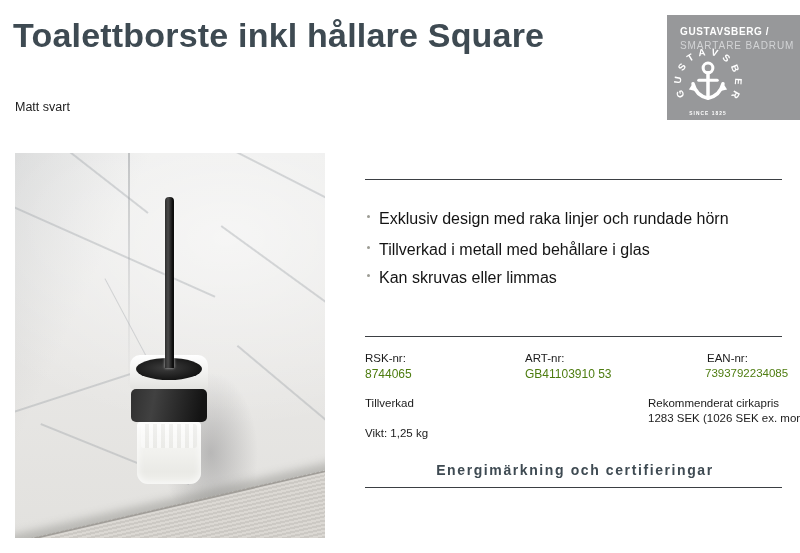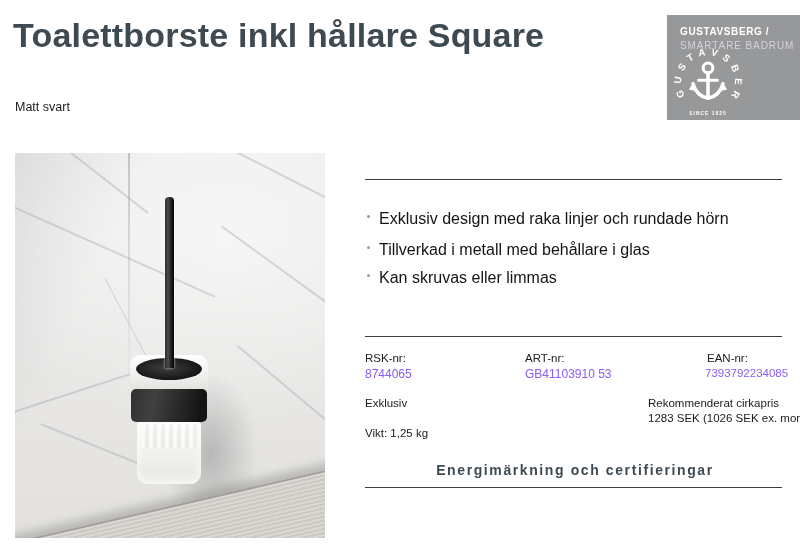--- a/index.html
+++ b/index.html
@@ -24,21 +24,21 @@
   .sec-heading { position: absolute; left: 365px; width: 420px; font-size: 14px; font-weight: 700;
                  color: #3e4a52; letter-spacing: 1.6px; white-space: nowrap; }
   .rule { position: absolute; left: 365px; width: 417px; height: 0; border-top: 1px solid #3b3f43; }
 
   .bullet-row { position: absolute; left: 367px; width: 418px; }
   .bullet-dot { position: absolute; left: 0; top: 5px; width: 3px; height: 3px; border-radius: 50%;
                 background: #9c9c94; }
   .bullet-text { position: absolute; left: 12px; top: 0; font-size: 16px; color: #141414; white-space: nowrap; }
 
   .fld { position: absolute; font-size: 11.5px; color: #1b1b1b; white-space: nowrap; }
-  .fld-val { position: absolute; font-size: 12px; color: #8b5cf6; white-space: nowrap; }
+  .fld-val { position: absolute; font-size: 12px; color: #4d7c0f; white-space: nowrap; }
 
   
   .photo { position: absolute; left: 15px; top: 153px; width: 310px; height: 385px; overflow: hidden;
     background:
       radial-gradient(ellipse 150% 80% at 68% 22%, rgba(255,255,255,0.55), rgba(255,255,255,0) 62%),
       linear-gradient(115deg, rgba(170,173,176,0.30) 0%, rgba(255,255,255,0) 28%),
       linear-gradient(180deg, #ededec 0%, #e8e7e5 55%, #e2e1de 100%);
   }
   .vein { position: absolute; background: rgba(148,152,157,0.34); filter: blur(0.7px); }
   .vein.v1 { left: -20px; top: 96px;  width: 230px; height: 2px;   transform: rotate(24deg); }
@@ -151,21 +151,21 @@
 
   <div class="rule" style="top:336px"></div>
 
   <div class="fld" style="left:365px; top:352px">RSK-nr:</div>
   <div class="fld-val" style="left:365px; top:367px">8744065</div>
   <div class="fld" style="left:525px; top:352px">ART-nr:</div>
   <div class="fld-val" style="left:525px; top:367px">GB41103910 53</div>
   <div class="fld" style="left:707px; top:352px">EAN-nr:</div>
   <div class="fld-val" style="left:705px; top:367px; font-size:11.5px">7393792234085</div>
 
-  <div class="fld" style="left:365px; top:397px">Exklusiv</div>
+  <div class="fld" style="left:365px; top:397px">Tillverkad</div>
   <div class="fld" style="left:365px; top:427px">Vikt: 1,25 kg</div>
 
   <div class="fld" style="left:648px; top:397px">Rekommenderat cirkapris</div>
   <div class="fld" style="left:648px; top:412px">1283 SEK (1026 SEK ex. moms)</div>
 
   <h2 class="sec-heading" style="top:462px">Energimärkning och certifieringar</h2>
   <div class="rule" style="top:487px"></div>
 
 </div>
 

